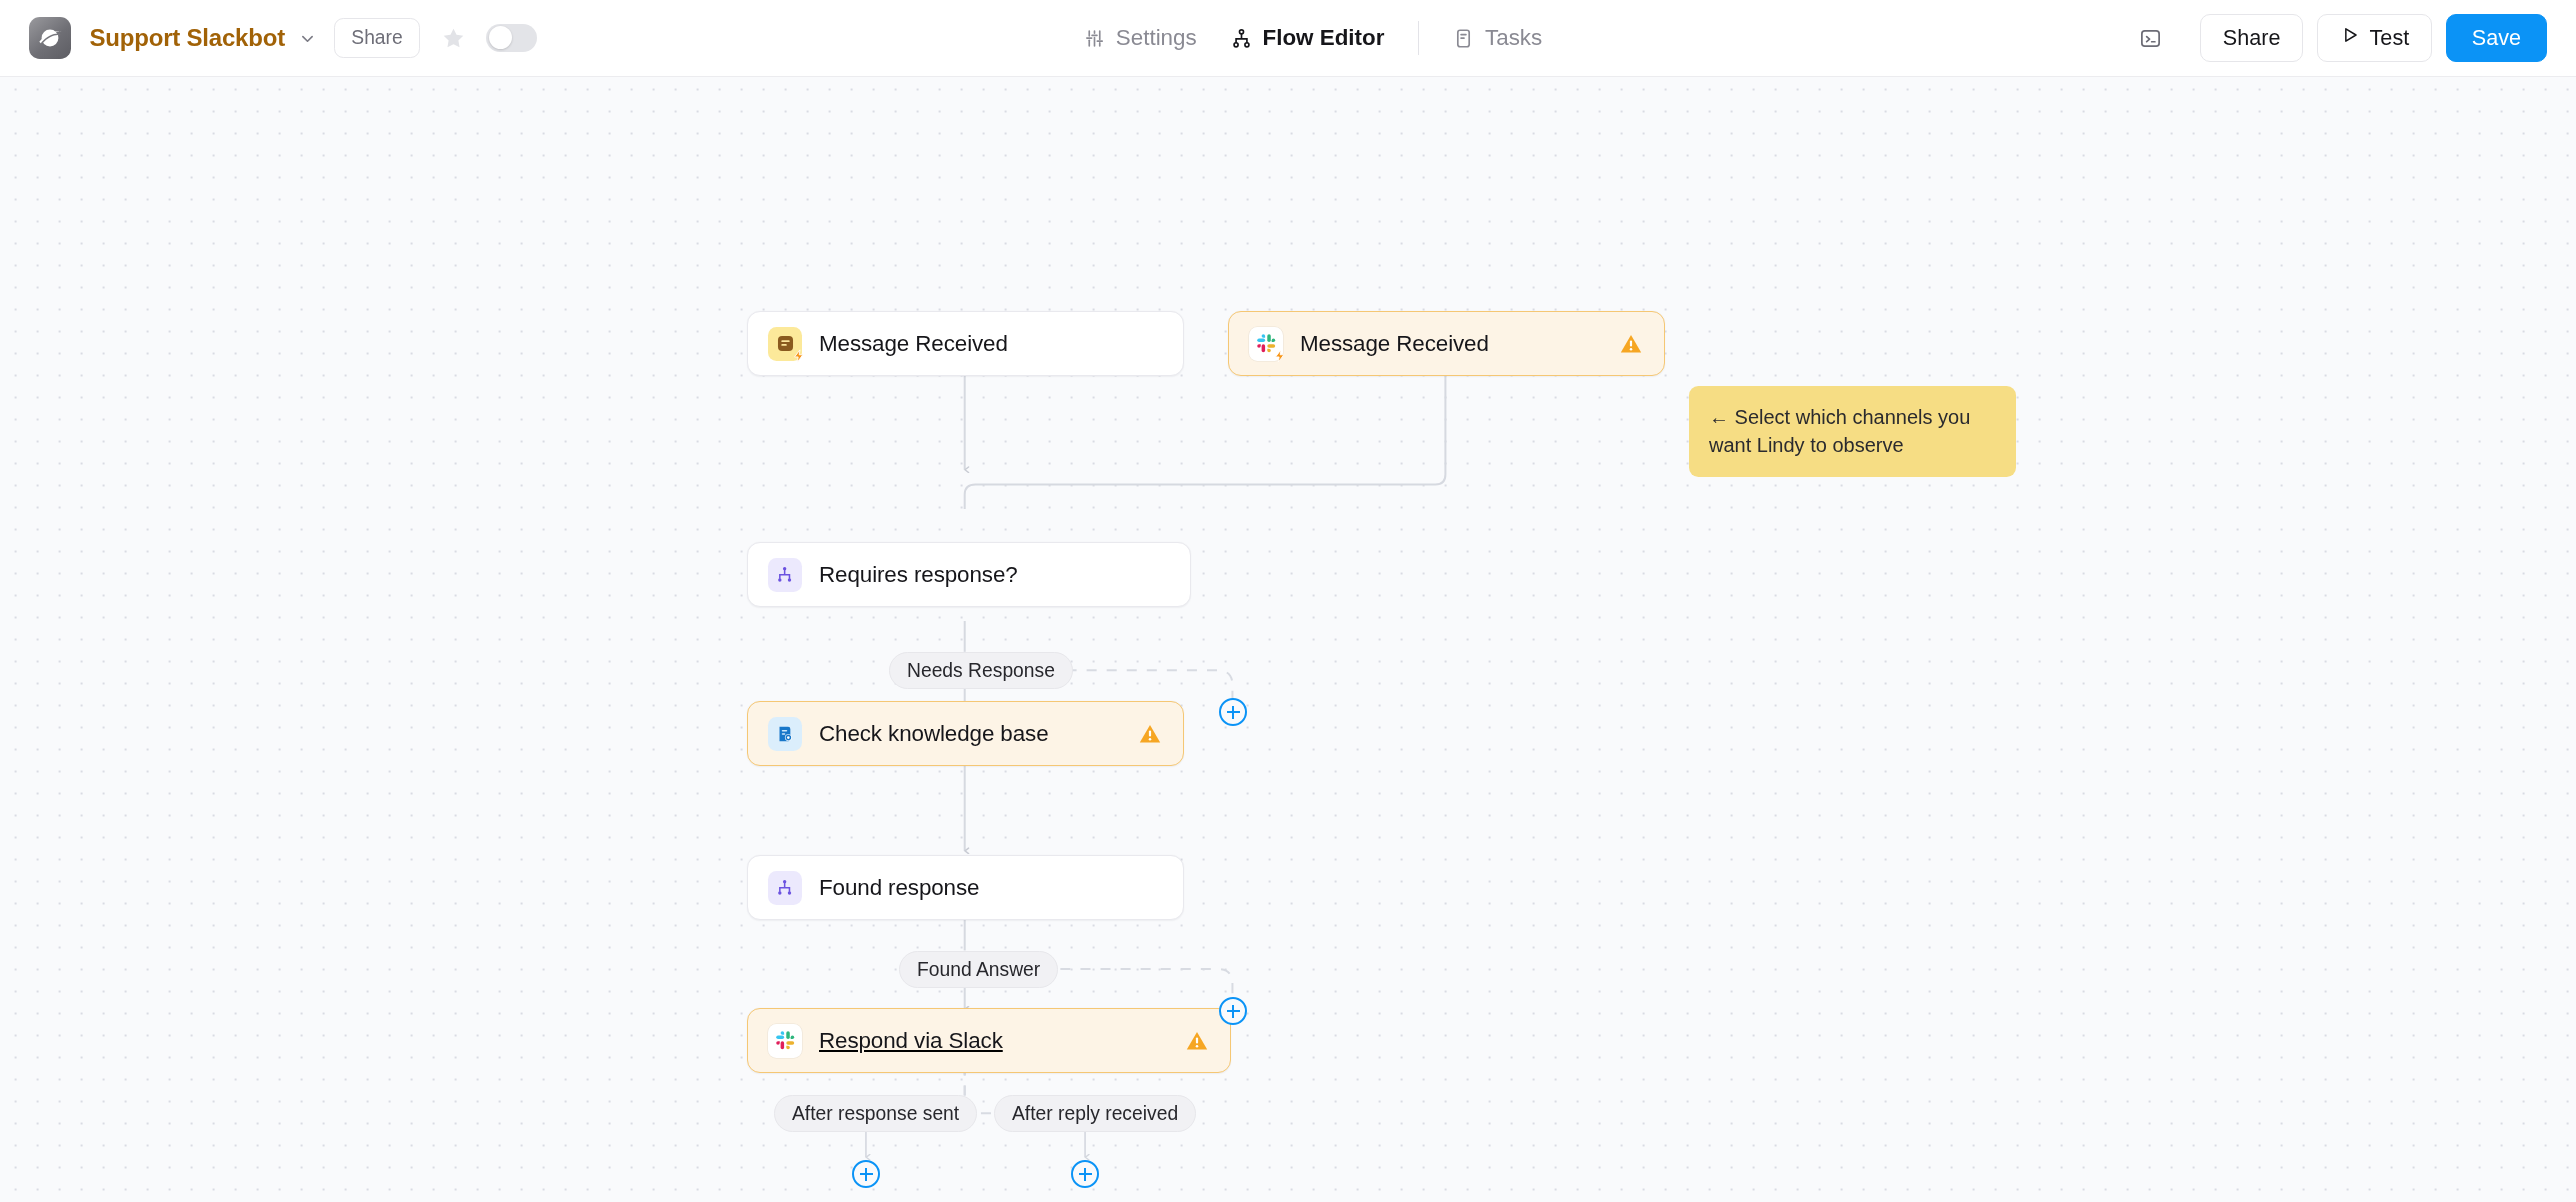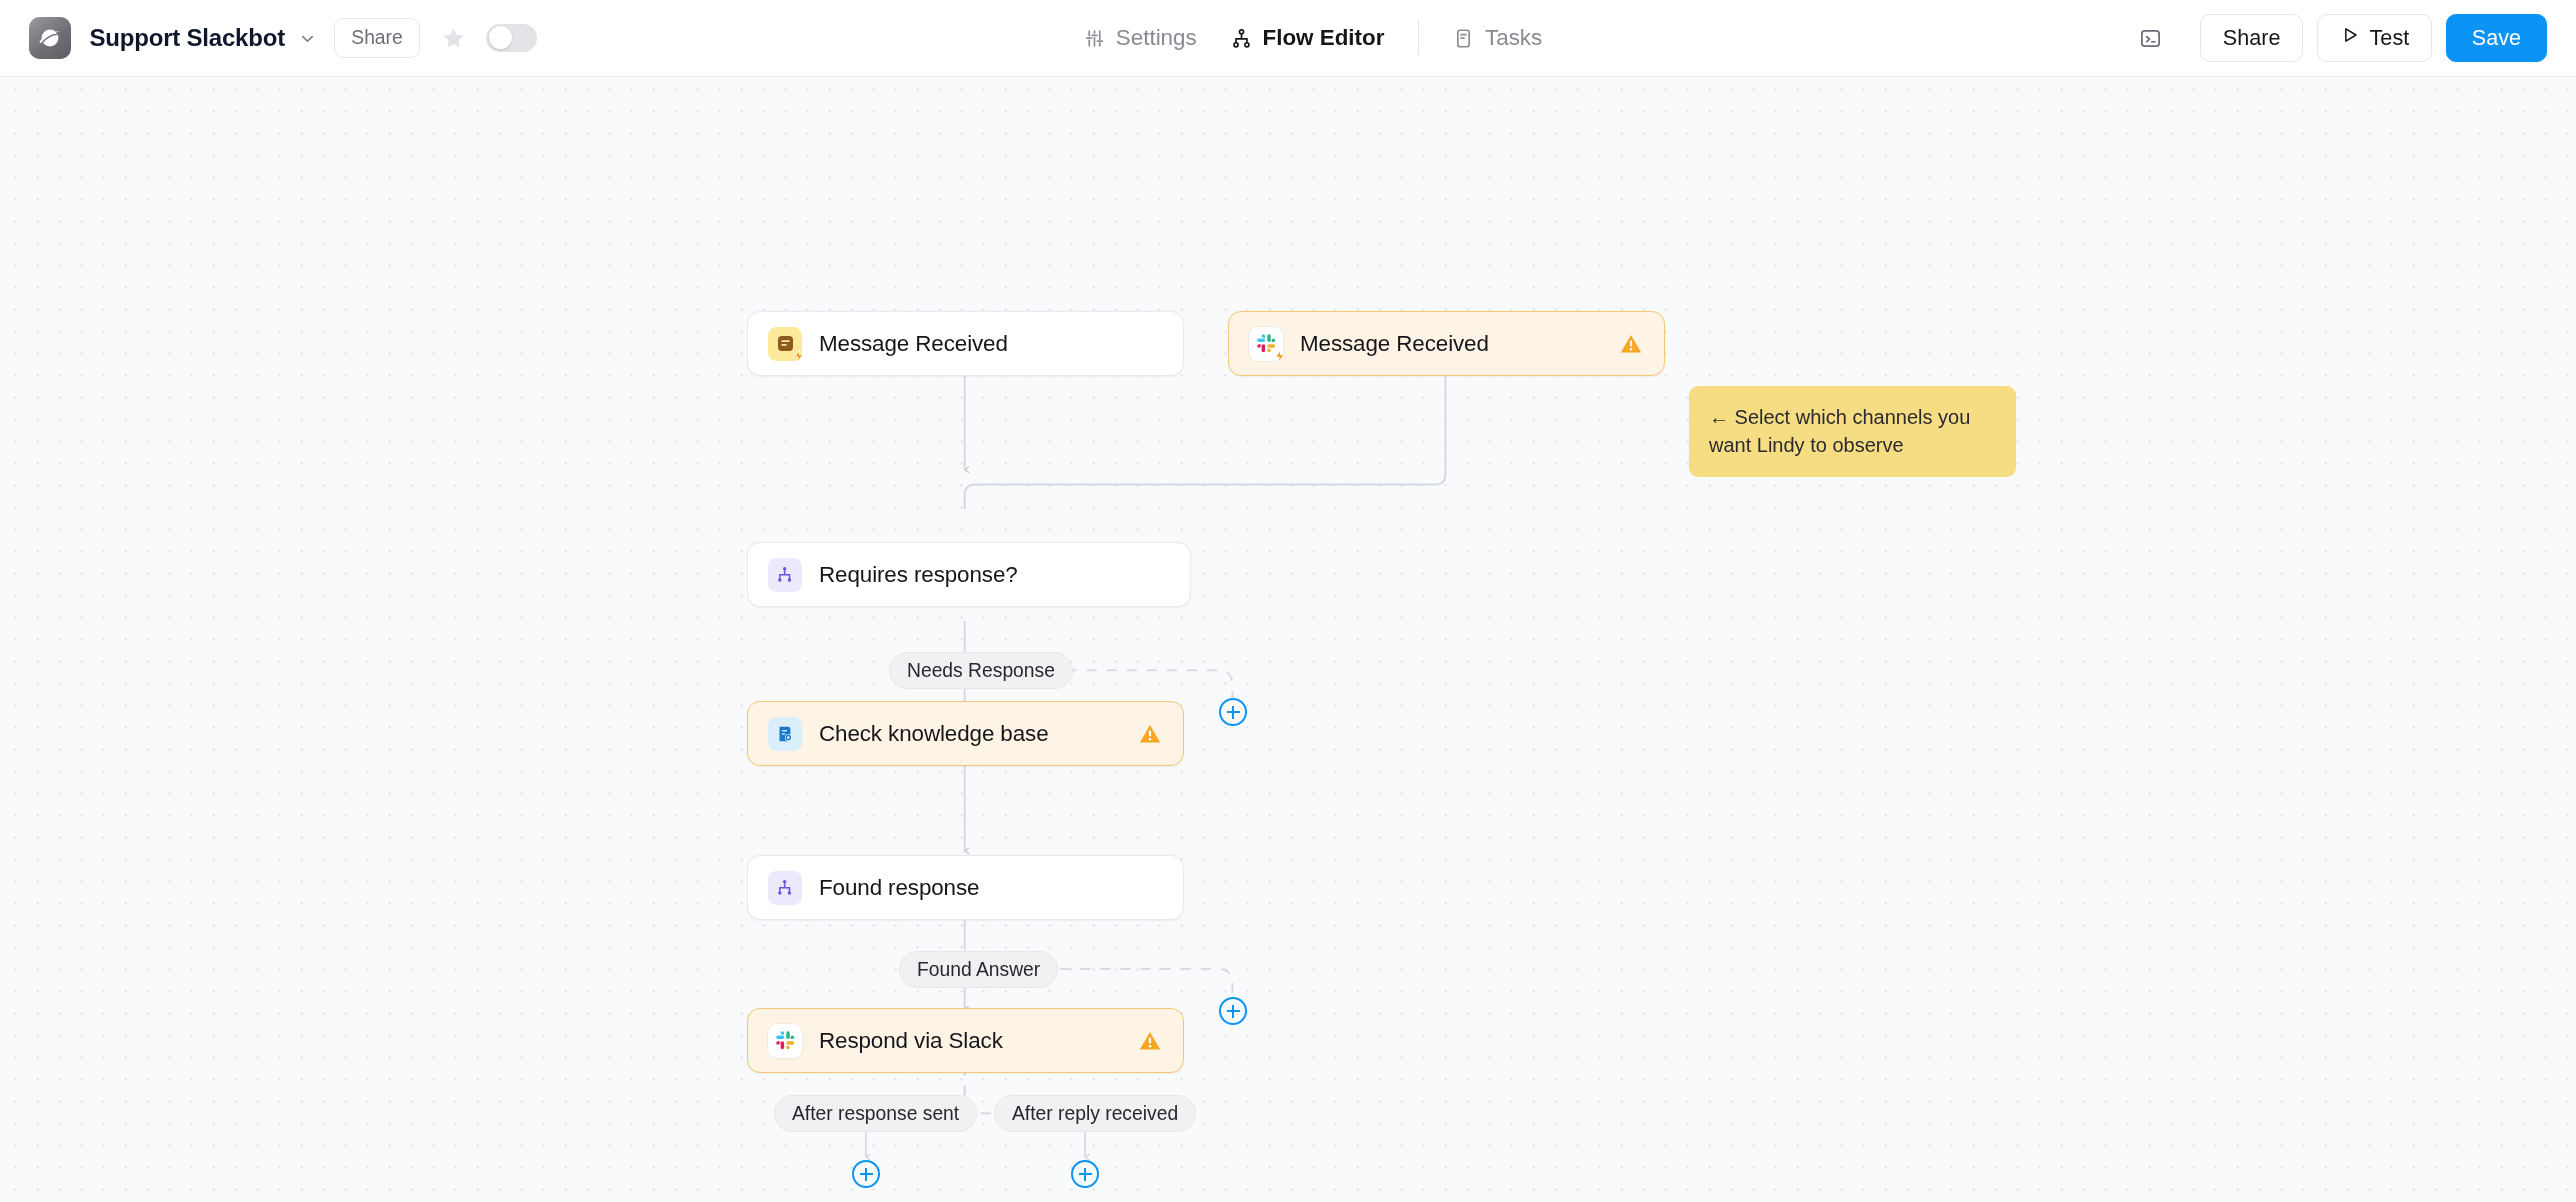--- a/index.html
+++ b/index.html
@@ -37,21 +37,21 @@
     border-radius: 10.8px;
     background: linear-gradient(140deg, #9a9a9e 0%, #6f6f75 55%, #5d5d63 100%);
     display: flex; align-items: center; justify-content: center;
     flex: none;
   }
   .app-logo svg { display:block; }
 
   .app-title {
     font-size: 24px;
     font-weight: 700;
-    color: #0f172a;
+    color: #a16207;
     margin-left: 18.5px;
     letter-spacing: -0.2px;
     white-space: nowrap;
   }
 
   .chev-btn {
     margin-left: 12.3px;
     width: 20px; height: 20px;
     display: flex; align-items: center; justify-content: center;
     color: #7b7b85;
@@ -525,21 +525,21 @@
     </span>
     <span class="node-label">Found response</span>
   </div>
 
   <div class="pill" style="left:899px; top:874px;">
     <span>Found Answer</span>
   </div>
 
   <div class="plus" style="left:1219px; top:920px;"></div>
 
-  <div class="node amber" style="left:747px; top:931px; width:437px;">
+  <div class="node amber" style="left:747px; top:931px; width:484px;text-decoration:underline;">
     <span class="node-icon white-bg">
       <svg width="21" height="21" viewBox="0 0 24 24">
         <g>
           <path d="M5.4 14.9a2.0 2.0 0 1 1-2.0-2.0h2.0z" fill="#e01e5a"></path>
           <path d="M6.4 14.9a2.0 2.0 0 0 1 4.0 0v5.0a2.0 2.0 0 0 1-4.0 0z" fill="#e01e5a"></path>
           <path d="M8.4 5.4a2.0 2.0 0 1 1 2.0-2.0v2.0z" fill="#36c5f0"></path>
           <path d="M8.4 6.4a2.0 2.0 0 0 1 0 4.0h-5.0a2.0 2.0 0 0 1 0-4.0z" fill="#36c5f0"></path>
           <path d="M17.9 8.4a2.0 2.0 0 1 1 2.0 2.0h-2.0z" fill="#2eb67d"></path>
           <path d="M16.9 8.4a2.0 2.0 0 0 1-4.0 0v-5.0a2.0 2.0 0 0 1 4.0 0z" fill="#2eb67d"></path>
           <path d="M14.9 17.9a2.0 2.0 0 1 1-2.0 2.0v-2.0z" fill="#ecb22e"></path>

